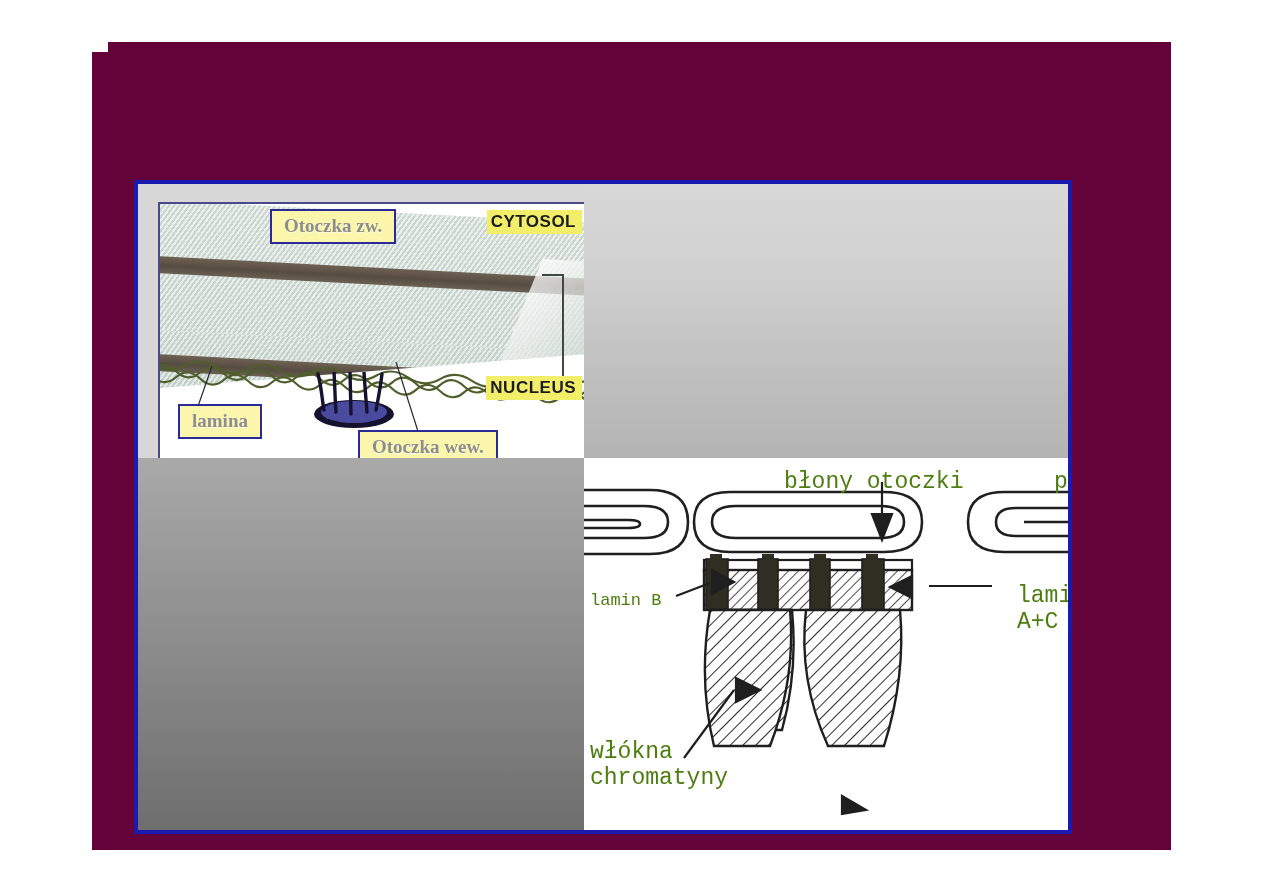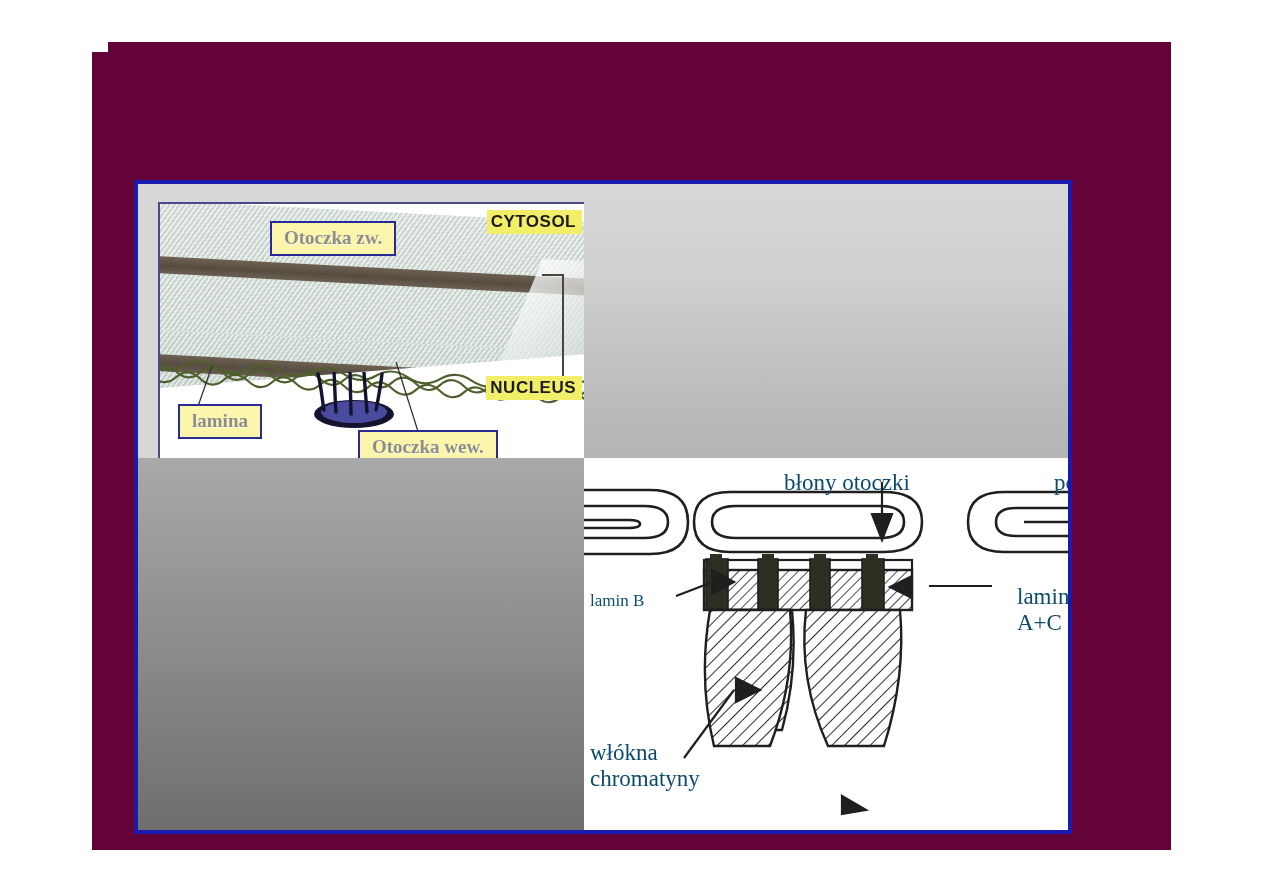--- a/index.html
+++ b/index.html
@@ -179,29 +179,29 @@
     border: 2px solid #2a2a96;
     color: #8d8d8d;
     font-family: "Liberation Serif", serif;
     font-weight: 700;
     font-size: 19px;
     line-height: 1;
     padding: 5px 12px 7px 12px;
     white-space: nowrap;
     text-shadow: 0 1px 0 rgba(255,255,255,.7);
   }
-  #cal-otoczka-zw { left: 110px; top: 5px; margin-top: 12px; }
+  #cal-otoczka-zw { left: 110px; top: 5px; }
   #cal-lamina     { left: 18px;  top: 200px; }
   #cal-otoczka-wew{ left: 198px; top: 226px; }
 
   
   .ld-text {
     position: absolute;
-    font-family: Liberation Serif, serif;
-    color: #0c4a6e;
+    font-family: Liberation Mono, monospace;
+    color: #4d7c0f;
     font-size: 22px;
     line-height: 1.12;
     white-space: pre;
   }
   #ld-blony { left: 200px; top: 12px; font-size: 23px; }
   #ld-por   { left: 470px; top: 12px; font-size: 23px; }
   #ld-laminb{ left: 6px;   top: 133px; font-size: 17px; }
   #ld-laminy{ left: 433px; top: 126px; font-size: 23px; }
   #ld-wlokna{ left: 6px;   top: 282px; font-size: 23px; }
 

